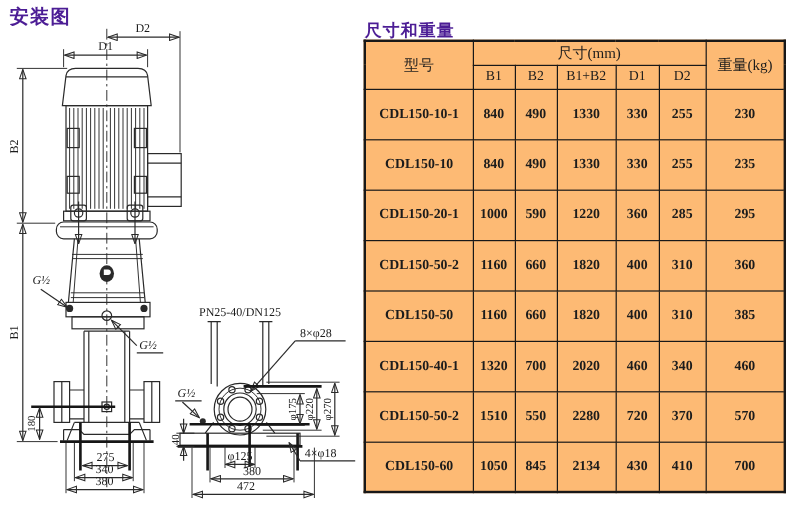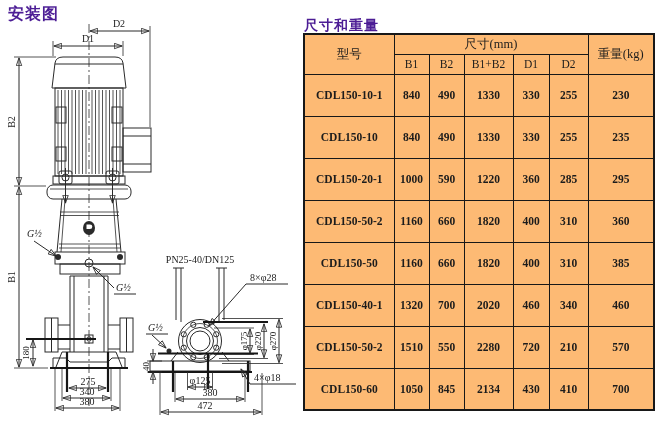--- a/index.html
+++ b/index.html
@@ -310,21 +310,21 @@
       <td>460</td>
       <td>340</td>
       <td>460</td>
     </tr>
     <tr class="d">
       <td>CDL150-50-2</td>
       <td>1510</td>
       <td>550</td>
       <td>2280</td>
       <td>720</td>
-      <td>210</td>
+      <td>370</td>
       <td>570</td>
     </tr>
     <tr class="d">
       <td>CDL150-60</td>
       <td>1050</td>
       <td>845</td>
       <td>2134</td>
       <td>430</td>
       <td>410</td>
       <td>700</td>

